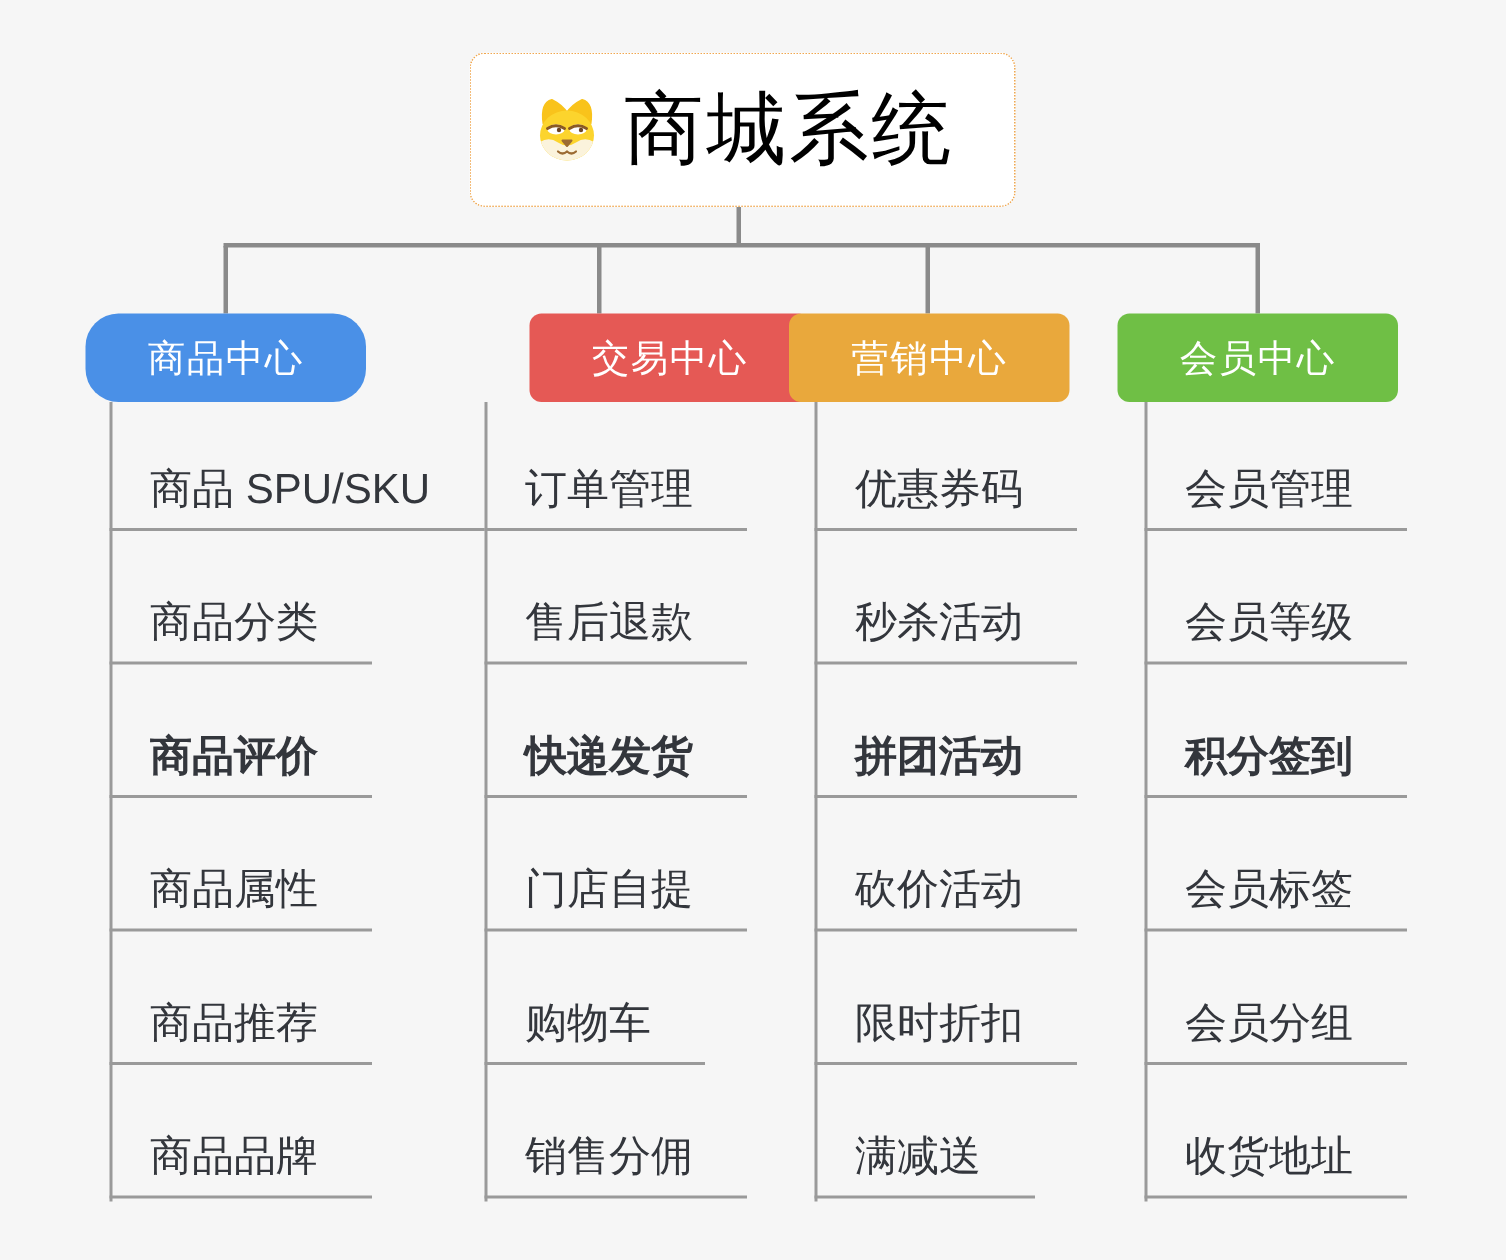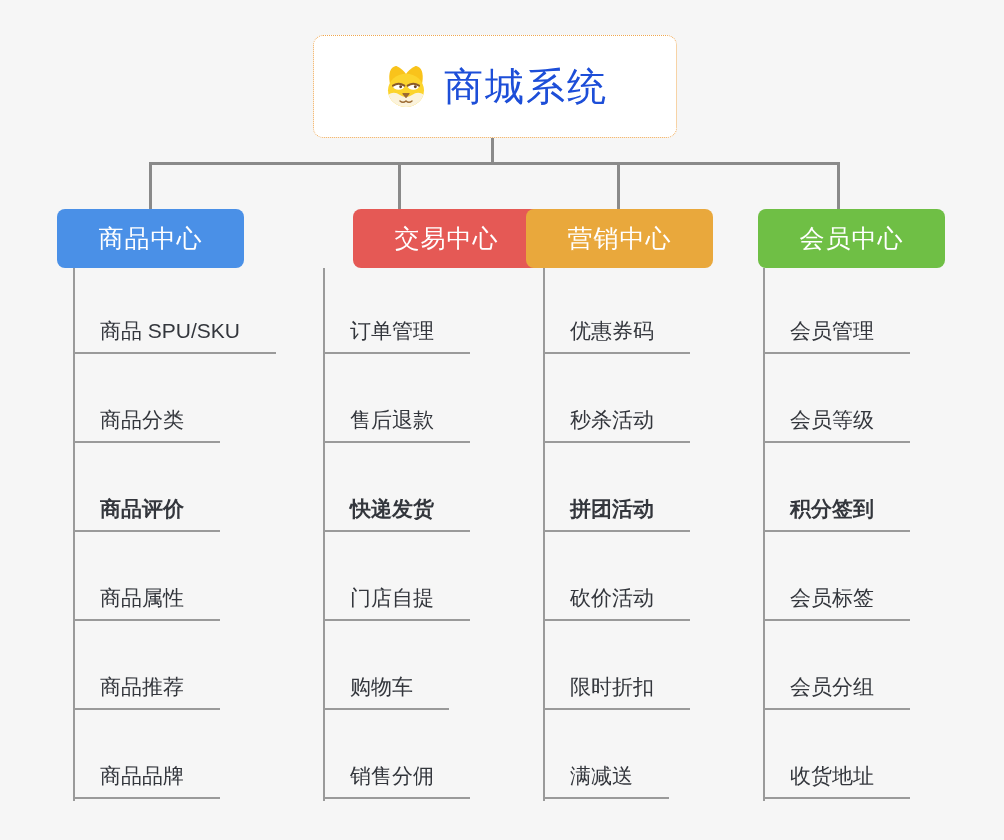--- a/index.html
+++ b/index.html
@@ -6,21 +6,21 @@
   body{font-family:"Liberation Sans","DejaVu Sans",sans-serif;}
   #canvas{position:relative;width:1004px;height:840px;background:#f6f6f6;overflow:hidden;}
 
   
   .root-node{
     position:absolute;left:313px;top:35px;width:364px;height:103px;
     background:#ffffff;border:1px dotted #f0a74f;border-radius:10px;
     box-sizing:border-box;display:flex;align-items:center;justify-content:center;
   }
   .root-title{
-    font-size:39px;font-weight:500;color:#1d4ed8;letter-spacing:2px;margin-left:14px;
+    font-size:53px;font-weight:500;color:#000000;letter-spacing:2px;margin-left:14px;
     line-height:1;
   }
   .root-icon{width:48px;height:44px;flex:0 0 auto;}
 
   
   .conn{position:absolute;background:#8a8a8a;}
   .conn-root-stub{left:491px;top:138px;width:3px;height:25px;}
   .conn-h{left:149px;top:162px;width:691px;height:3px;}
   .conn-stub{top:164px;width:3px;height:45px;}
   .stub-0{left:149px;} .stub-1{left:398px;} .stub-2{left:617px;} .stub-3{left:837px;}
@@ -35,21 +35,21 @@
 
   
   .col{position:absolute;top:0;}
   .col-0{left:73px;} .col-1{left:323px;} .col-2{left:543px;} .col-3{left:763px;}
   .rail{position:absolute;left:0;top:268px;width:2px;height:533px;background:#9a9a9a;}
   .leaf{
     position:absolute;left:0;height:50px;box-sizing:border-box;
     border-bottom:2px solid #9a9a9a;
     display:flex;align-items:flex-end;
     padding:0 36px 7px 27px;white-space:nowrap;
-    font-size:21px;color:#33363c;width:max-content;
+    font-size:28px;color:#33363c;width:max-content;
   }
   .row-0{top:304px;} .row-1{top:393px;} .row-2{top:482px;font-weight:bold;}
   .row-3{top:571px;text-align:right;} .row-4{top:660px;} .row-5{top:749px;}
 </style>
 </head>
 <body>
 
 <div id="canvas">
 
   <div class="root-node">
@@ -73,30 +73,30 @@
     <span class="root-title">商城系统</span>
   </div>
 
   <div class="conn conn-root-stub"></div>
   <div class="conn conn-h"></div>
   <div class="conn conn-stub stub-0"></div>
   <div class="conn conn-stub stub-1"></div>
   <div class="conn conn-stub stub-2"></div>
   <div class="conn conn-stub stub-3"></div>
 
-  <div class="branch-node branch-0" style="background-color: rgb(74, 144, 231);">
+  <div class="branch-node branch-0" style="background-color: rgb(74, 144, 231); border-radius: 22px;">
     <span>商品中心</span>
   </div>
   <div class="branch-node branch-1" style="background-color: rgb(229, 89, 85); margin-left: 46px;">
     <span>交易中心</span>
   </div>
   <div class="branch-node branch-2" style="background-color: rgb(233, 168, 60);">
     <span>营销中心</span>
   </div>
-  <div class="branch-node branch-3" style="background-color: rgb(111, 191, 69); margin-left: 13px;">
+  <div class="branch-node branch-3" style="background-color: rgb(111, 191, 69);">
     <span>会员中心</span>
   </div>
 
   <div class="col col-0">
     <div class="rail"></div>
     <div class="leaf row-0">商品 SPU/SKU</div>
     <div class="leaf row-1">商品分类</div>
     <div class="leaf row-2">商品评价</div>
     <div class="leaf row-3">商品属性</div>
     <div class="leaf row-4">商品推荐</div>

